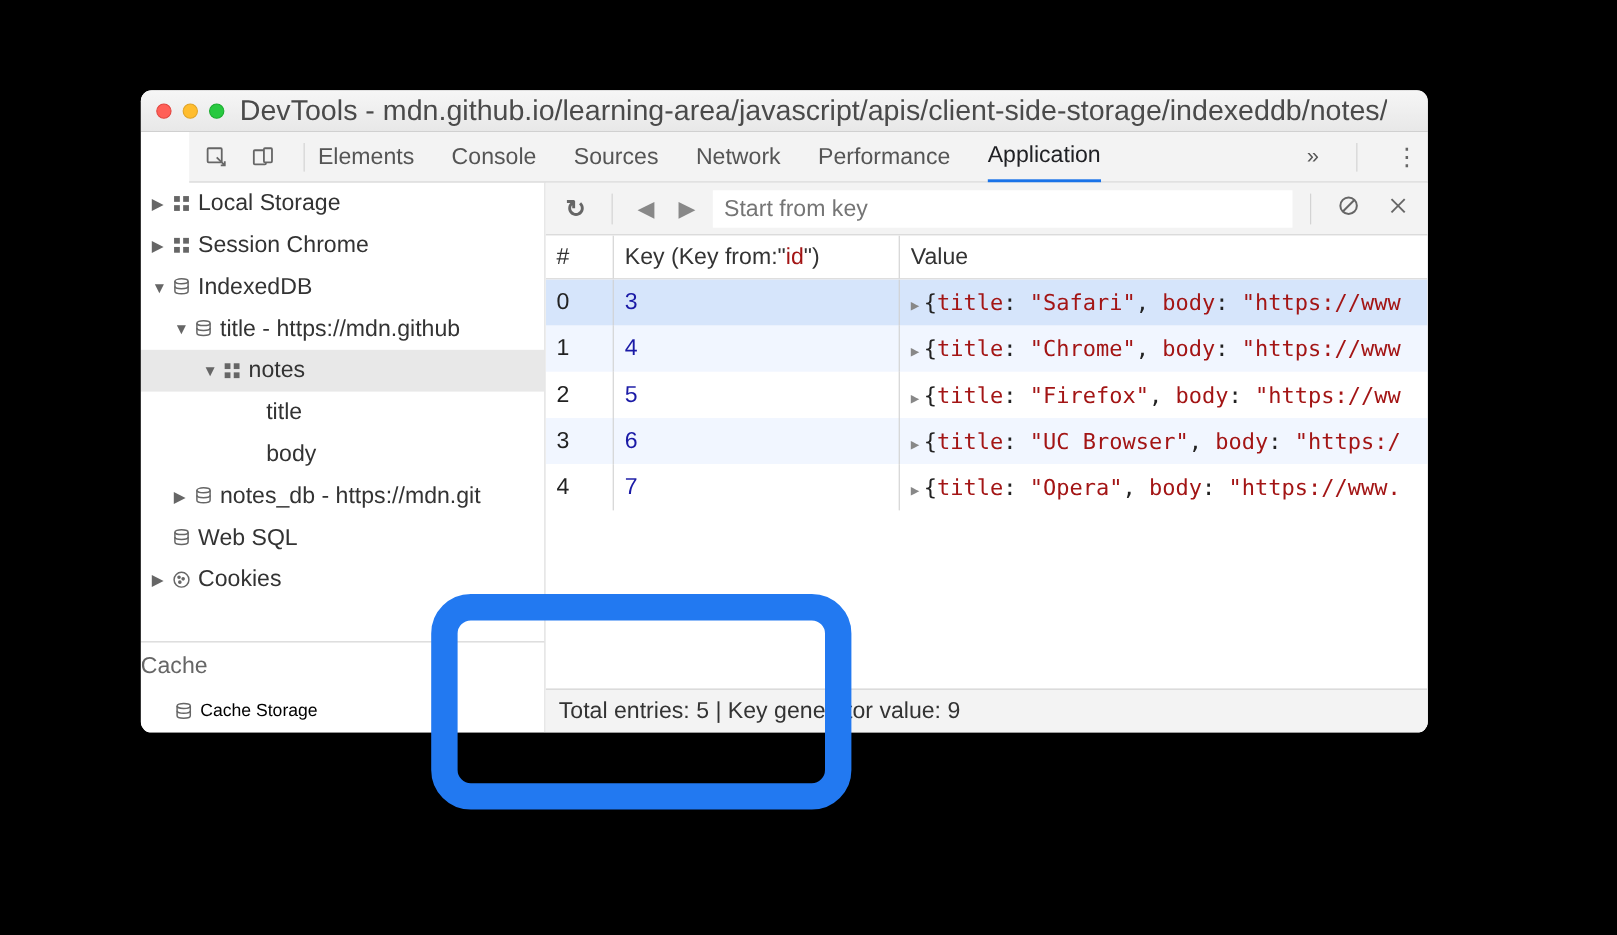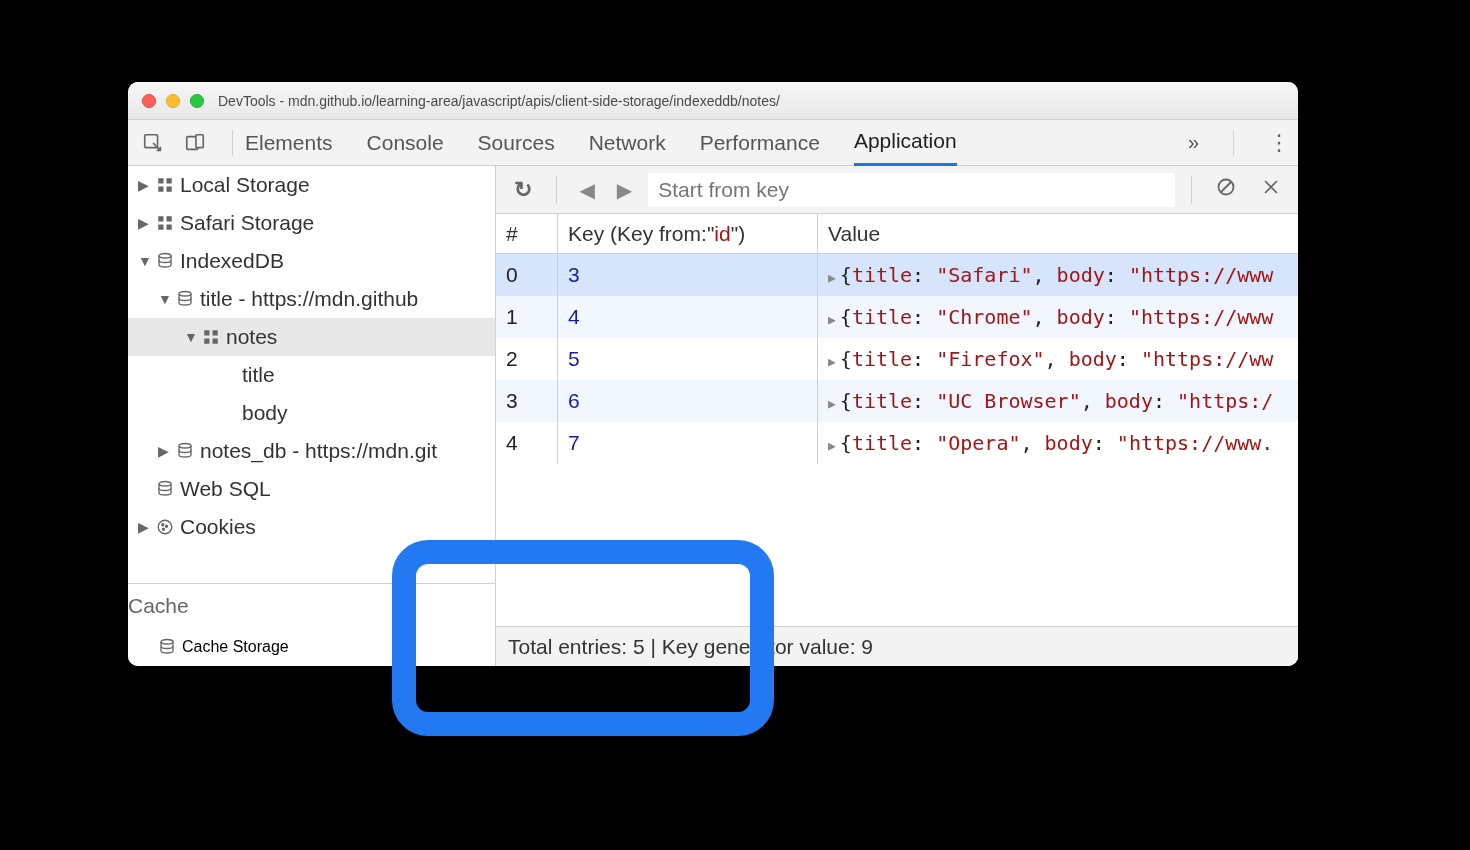--- a/index.html
+++ b/index.html
@@ -29,28 +29,29 @@
   display: flex;
   align-items: center;
   padding: 0 14px;
   border-bottom: 1px solid #d0d0d0;
 }
 .traffic-lights { display: flex; gap: 10px; margin-right: 14px; }
 .tl { width: 14px; height: 14px; border-radius: 50%; }
 .tl.red { background:#ff5f57; border: 0.5px solid #e24640;}
 .tl.yellow { background:#ffbd2e; border: 0.5px solid #e0a528;}
 .tl.green { background:#28c940; border: 0.5px solid #1bad2f;}
-.titlebar-title { font-size: 14px; color:#4a4a4a; white-space: nowrap; overflow: hidden; }
+.titlebar-title { font-size: 26px; color:#4a4a4a; white-space: nowrap; overflow: hidden; }
 .tabs {
   height: 46px;
   background: #f3f3f3;
   border-bottom: 1px solid #d0d0d0;
   display: flex;
   align-items: center;
   padding: 0 10px;
+  margin-left: 44px;
 }
 .tab-tools { display:flex; align-items:center; gap: 14px; padding: 0 8px 0 4px;}
 .tab-tools svg { color:#666; }
 .divider-v { width: 1px; height: 26px; background: #d0d0d0; margin: 0 12px; }
 .tabs-list { display:flex; gap: 34px; align-items:center; overflow:hidden;}
 .tab { font-size: 21px; color:#555; white-space:nowrap; cursor:pointer; height:46px; display:flex; align-items:center;}
 .tab.active { color:#202124; border-bottom: 3px solid #1a73e8; }
 .tabs-right { margin-left:auto; display:flex; align-items:center; gap: 22px; }
 .chev { font-size: 20px; color:#555;}
 .menu-dots { color:#666; font-size: 22px; letter-spacing: -2px;}
@@ -195,21 +196,21 @@
           <div class="tree-item indent-0">
             <span class="tri right"></span>
             <span class="ico">
               <svg width="18" height="18" viewBox="0 0 24 24" fill="#666">
                 <rect x="3" y="3" width="7" height="7"></rect>
                 <rect x="14" y="3" width="7" height="7"></rect>
                 <rect x="3" y="14" width="7" height="7"></rect>
                 <rect x="14" y="14" width="7" height="7"></rect>
               </svg>
             </span>
-            <span>Safari Storage</span>
+            <span>Session Chrome</span>
           </div>
           <div class="tree-item indent-0">
             <span class="tri down"></span>
             <span class="ico">
               <svg width="18" height="18" viewBox="0 0 24 24" fill="none" stroke="#666" stroke-width="1.8">
                 <ellipse cx="12" cy="5" rx="8" ry="3"></ellipse>
                 <path d="M4 5v6c0 1.7 3.6 3 8 3s8-1.3 8-3V5"></path>
                 <path d="M4 11v6c0 1.7 3.6 3 8 3s8-1.3 8-3v-6"></path>
               </svg>
             </span>

